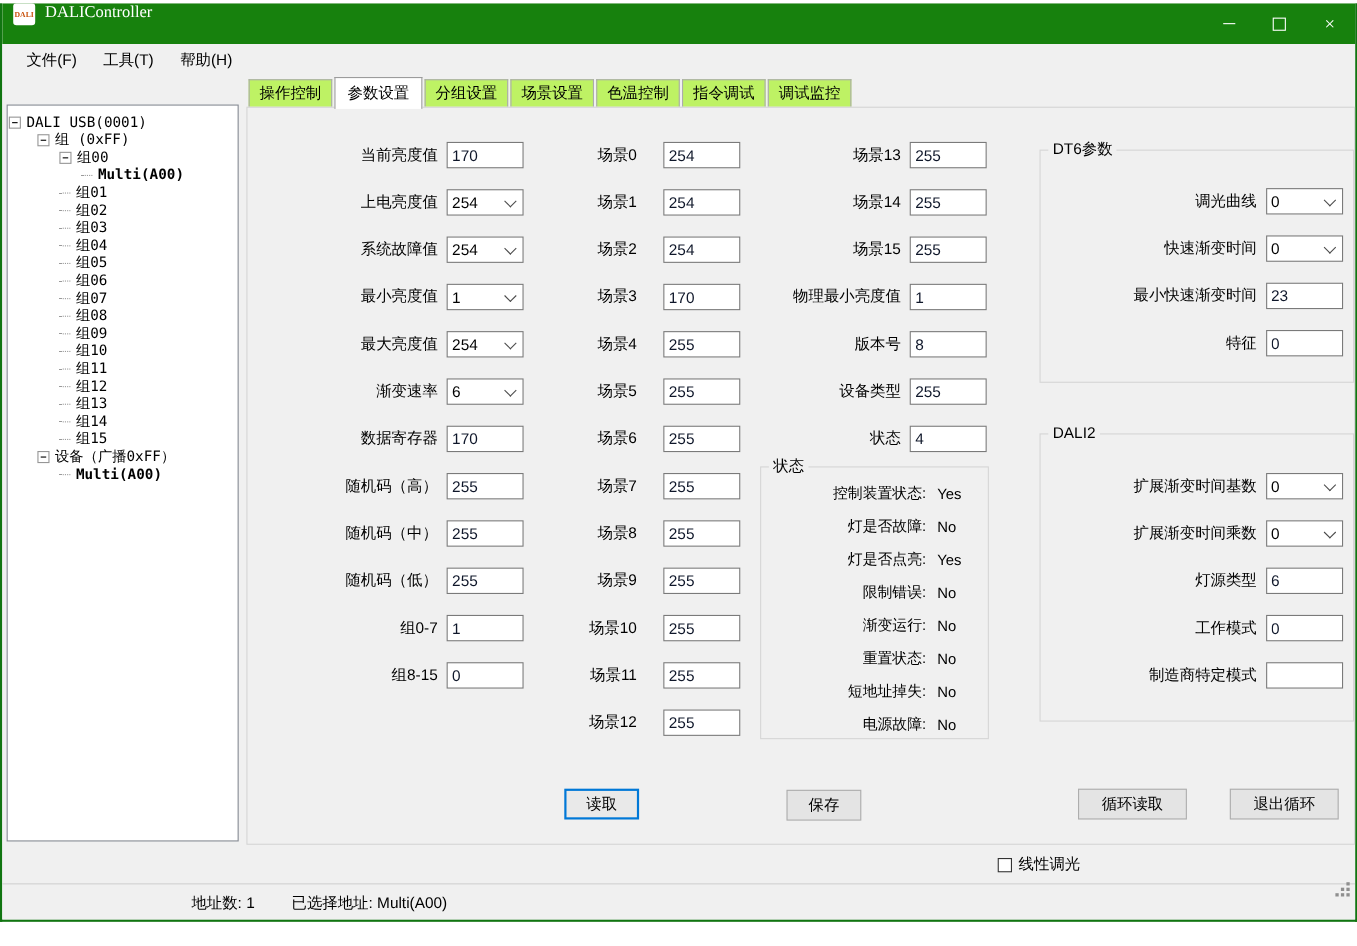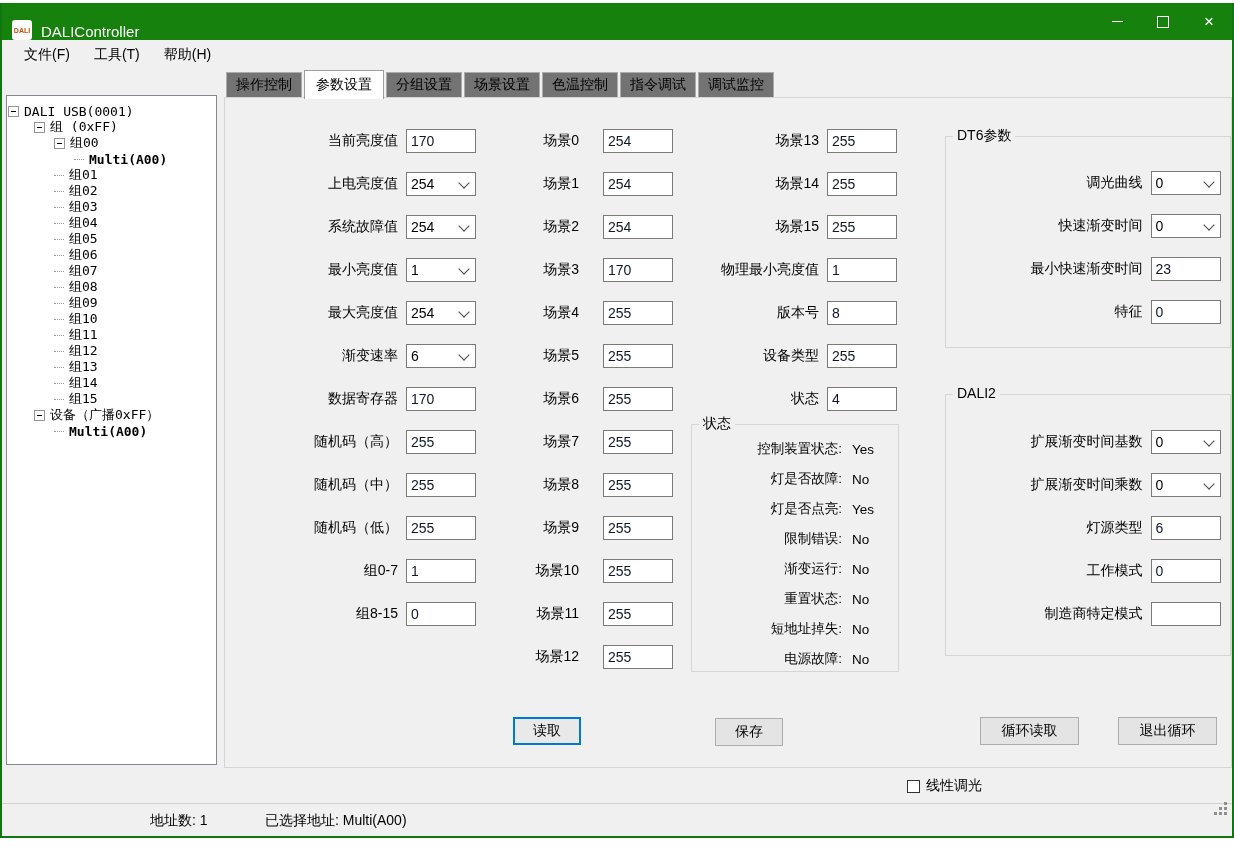--- a/index.html
+++ b/index.html
@@ -1,21 +1,21 @@
 <!DOCTYPE html>
 <html><head>
 <meta charset="utf-8">
 <style>
   html,body{margin:0;padding:0;background:#ffffff;font-family:"Liberation Sans",sans-serif;}
   .stage{width:1234px;height:860px;position:relative;background:#fff;}
   .window{position:absolute;left:0;top:3px;width:1234px;height:835px;box-sizing:border-box;
     border-left:2px solid #117511;border-right:2px solid #117511;border-bottom:2px solid #117511;
     background:#f0f0f0;display:flex;flex-direction:column;overflow:hidden;}
   
-  .titlebar{height:37px;background:#17810d;display:flex;align-items:flex-end;flex:none;}
+  .titlebar{height:37px;background:#17810d;display:flex;align-items:flex-start;flex:none;font-family:Liberation Serif, serif;}
   .app-icon{width:20px;height:20px;background:#fff;border-radius:3px;margin-left:10px;flex:none;
     display:flex;align-items:center;justify-content:center;font-size:7px;font-weight:bold;color:#c8500a;letter-spacing:0;}
   .win-title{color:#fff;font-size:15px;margin-left:9px;flex:1;}
   .wbtn{width:46px;height:37px;display:flex;align-items:center;justify-content:center;flex:none;color:#fff;}
   .minbar{width:11px;height:1px;background:#fff;}
   .maxsq{width:10px;height:10px;border:1px solid #fff;}
   .close-glyph{font-size:17px;line-height:17px;}
   
   .menubar{height:30px;background:#f0f0f0;display:flex;align-items:center;padding-left:10px;flex:none;font-size:14px;color:#000;}
   .menu-item{padding:4px 12px;}
@@ -24,21 +24,21 @@
   .tree{position:absolute;left:4px;top:25px;width:211px;height:670px;background:#fff;
     border:1px solid #828790;box-sizing:border-box;overflow:hidden;padding-top:7px;}
   .titem{display:flex;align-items:center;height:16px;font-family:"DejaVu Sans Mono",monospace;font-size:13px;color:#000;white-space:nowrap;}
   .lv0{padding-left:1px}.lv1{padding-left:27px}.lv2{padding-left:47px}.lv3{padding-left:67px}
   .exp{width:11px;height:11px;box-sizing:border-box;border:1px solid #969696;background:#fff;margin-right:5px;position:relative;flex:none;}
   .exp::after{content:"";position:absolute;left:2px;top:4px;width:5px;height:1px;background:#000;}
   .tdash{width:10px;border-top:1px dotted #9a9a9a;margin-right:5px;flex:none;}
   .bold{font-weight:bold;}
   
   .tabstrip{position:absolute;left:224px;top:2px;height:26px;display:flex;align-items:flex-end;}
-  .tab{font-size:14px;padding:3px 9px 4px;background:#737373;border:1px solid #acacac;border-bottom:none;margin-right:2px;white-space:nowrap;}
+  .tab{font-size:14px;padding:3px 9px 4px;background:#bef264;border:1px solid #acacac;border-bottom:none;margin-right:2px;white-space:nowrap;}
   .tab.sel{background:#fff;padding:5px 11px 5px;position:relative;z-index:2;margin-bottom:-1px;border-color:#9c9c9c;}
   .tabpage{position:absolute;left:222px;top:27px;width:1008px;height:671px;background:#f0f0f0;
     border:1px solid #d5d5d5;box-sizing:border-box;}
   
   .fcol{position:absolute;}
   .col1{left:20px;top:30px;}
   .col2{left:290px;top:30px;}
   .col3{left:468px;top:30px;}
   .frow{display:flex;align-items:center;height:26px;margin-bottom:17px;justify-content:center;}
   .flabel{font-size:14px;color:#000;text-align:right;padding-right:8px;box-sizing:border-box;flex:none;white-space:nowrap;}
@@ -68,21 +68,21 @@
   .btn.focused{border:2px solid #0078d7;background:#e9e9e9;}
   #btn-read{left:288px;top:619px;width:68px;}
   #btn-save{left:490px;top:620px;width:68px;}
   #btn-loop{left:755px;top:619px;width:99px;}
   #btn-exit{left:893px;top:619px;width:99px;}
   
   .chkrow{position:absolute;left:905px;top:707px;display:flex;align-items:center;font-size:14px;}
   .chkbox{width:13px;height:13px;box-sizing:border-box;border:1px solid #333;background:#fff;margin-right:6px;flex:none;}
   .statusbar{height:32px;background:#f0f0f0;border-top:1px solid #d0d0d0;position:relative;flex:none;font-size:14px;color:#000;}
   .statusbar span{position:absolute;top:8px;white-space:nowrap;}
-  .st-host{left:8px;margin-top:36px;} .st-addr{left:148px;} .st-sel{left:263px;}
+  .st-host{left:8px;margin-top:36px;} .st-addr{left:172px;} .st-sel{left:263px;}
   .gripdot{position:absolute;right:5px;bottom:6px;width:3px;height:3px;background:#8f8f8f;
     box-shadow:-5px 0 #8f8f8f,-10px 0 #8f8f8f,0 -5px #8f8f8f,-5px -5px #8f8f8f,0 -10px #8f8f8f;}
 </style>
 </head>
 <body>
 
 <div class="stage">
 <div class="window">
 
   <div class="titlebar">

